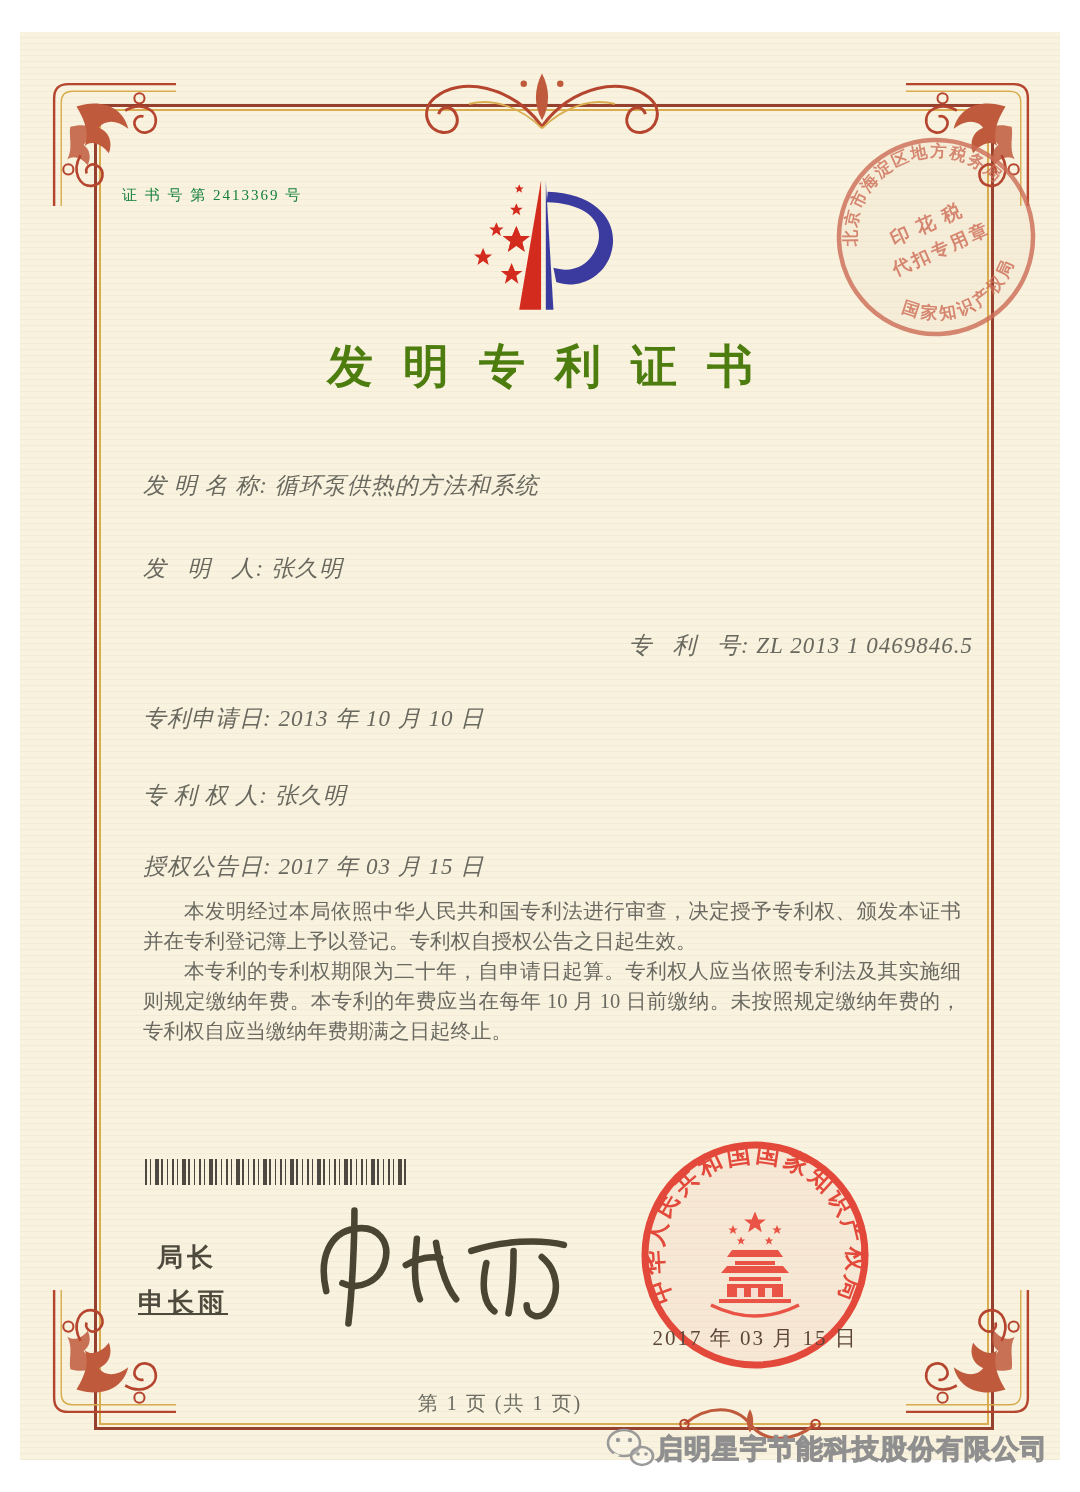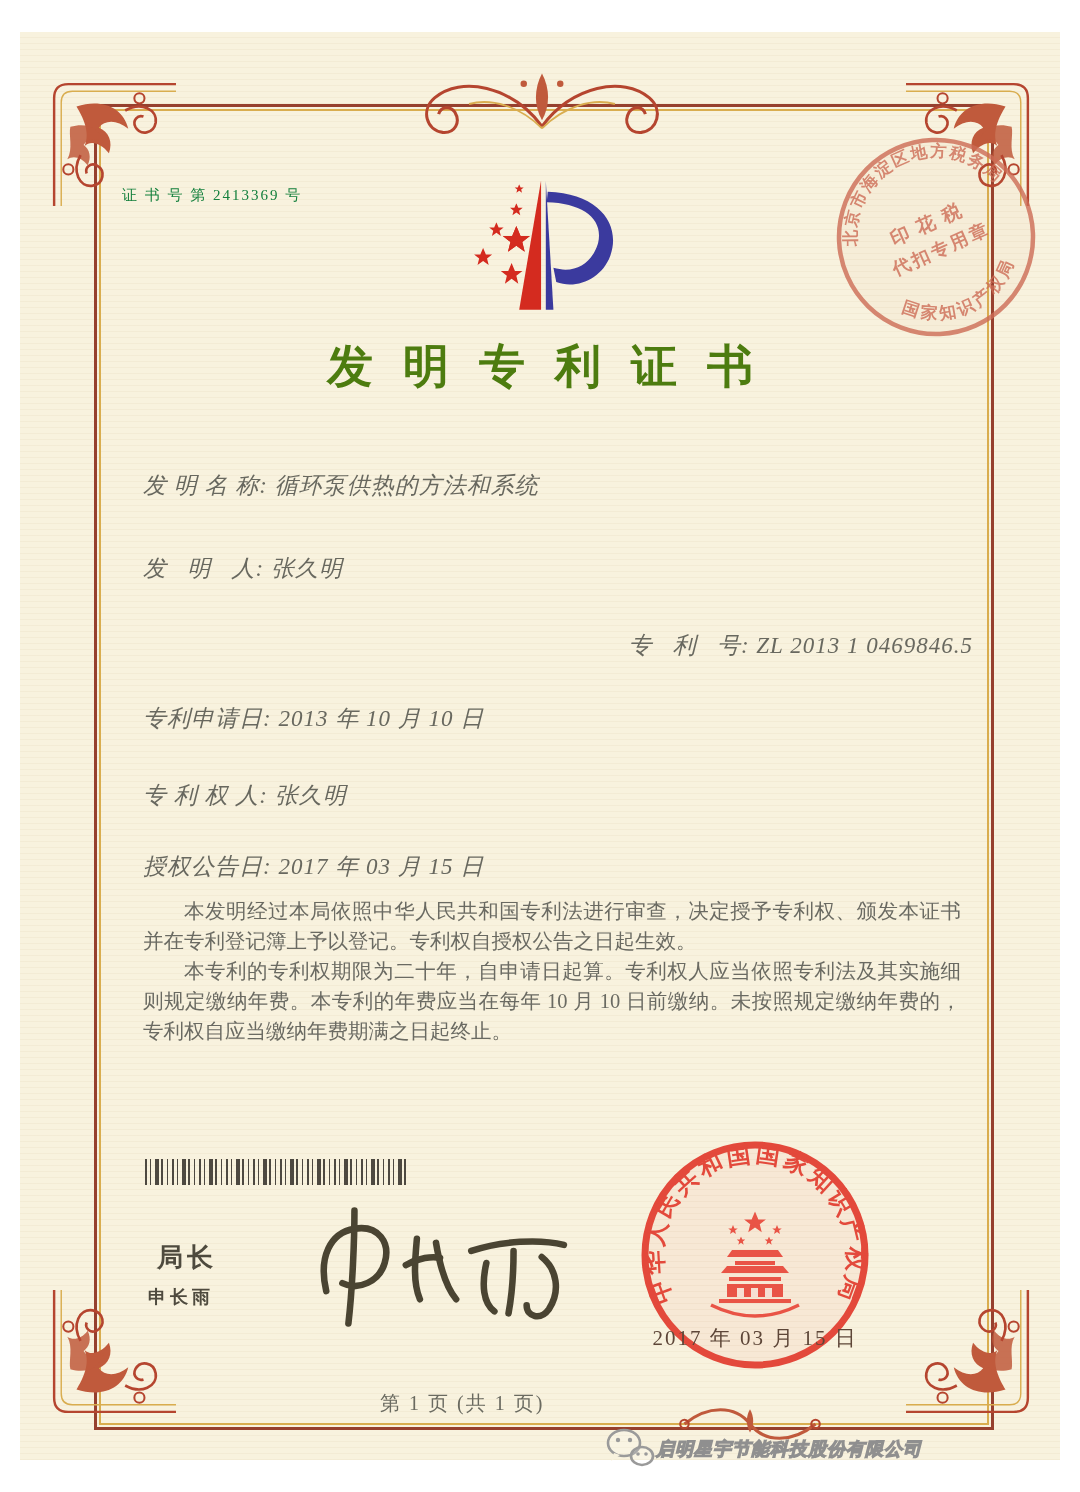--- a/index.html
+++ b/index.html
@@ -42,34 +42,34 @@
   
   .barcode{left:145px;top:1159px;width:263px;height:26px;opacity:.85;
     background-image:repeating-linear-gradient(90deg,
       #2f2b26 0 2px, transparent 2px 5px,
       #2f2b26 5px 6px, transparent 6px 10px,
       #2f2b26 10px 14px, transparent 14px 16px,
       #2f2b26 16px 18px, transparent 18px 22px,
       #2f2b26 22px 23px, transparent 23px 27px);}
   
   .role{left:145px;top:1240px;font-size:26px;color:#4e4a3e;font-weight:600;letter-spacing:4px;margin-left:12px;}
-  .name{left:148px;top:1285px;font-size:18px;color:#4e4a3e;font-weight:600;letter-spacing:4px;}
+  .name{left:138px;top:1285px;font-size:26px;color:#4e4a3e;font-weight:600;letter-spacing:4px;text-decoration:underline;}
   .signature{left:288px;top:1198px;width:292px;height:132px;}
   
   .seal{left:637px;top:1137px;width:236px;height:236px;opacity:.92;}
   .seal-date{left:640px;top:1324px;width:230px;text-align:center;font-size:21px;color:#5d4638;
              letter-spacing:2px;z-index:6;}
   
-  .page-no{left:380px;top:1390px;width:240px;font-size:20px;color:#6a6a60;letter-spacing:2px;}
+  .page-no{left:380px;top:1390px;width:240px;text-align:center;font-size:20px;color:#6a6a60;letter-spacing:2px;}
   
   .watermark{left:604px;top:1422px;width:470px;height:54px;z-index:9;display:flex;align-items:center;}
   .wm-icon{width:52px;height:46px;flex:0 0 auto;}
-  .wm-text{font-size:18px;font-weight:bold;letter-spacing:1px;
+  .wm-text{font-size:27px;font-weight:bold;letter-spacing:1px;
            color:rgba(130,130,130,0.25);-webkit-text-stroke:1.2px #8f8f8f;
-           font-family:"Liberation Sans","DejaVu Sans",sans-serif;white-space:nowrap;font-style:italic;}
+           font-family:"Liberation Sans","DejaVu Sans",sans-serif;white-space:nowrap;}
   svg{display:block;}
 </style>
 </head>
 <body>
 
 <svg width="0" height="0" style="position:absolute" aria-hidden="true">
   <defs>
     <symbol id="cornerOrn" viewBox="0 0 130 130">
       <path d="M8,128 L8,22 Q8,8 22,8 L128,8" fill="none" stroke="#b5452f" stroke-width="2.4"></path>
       <path d="M15,128 L15,26 Q15,15 26,15 L128,15" fill="none" stroke="#d9ad4f" stroke-width="1.4"></path>

